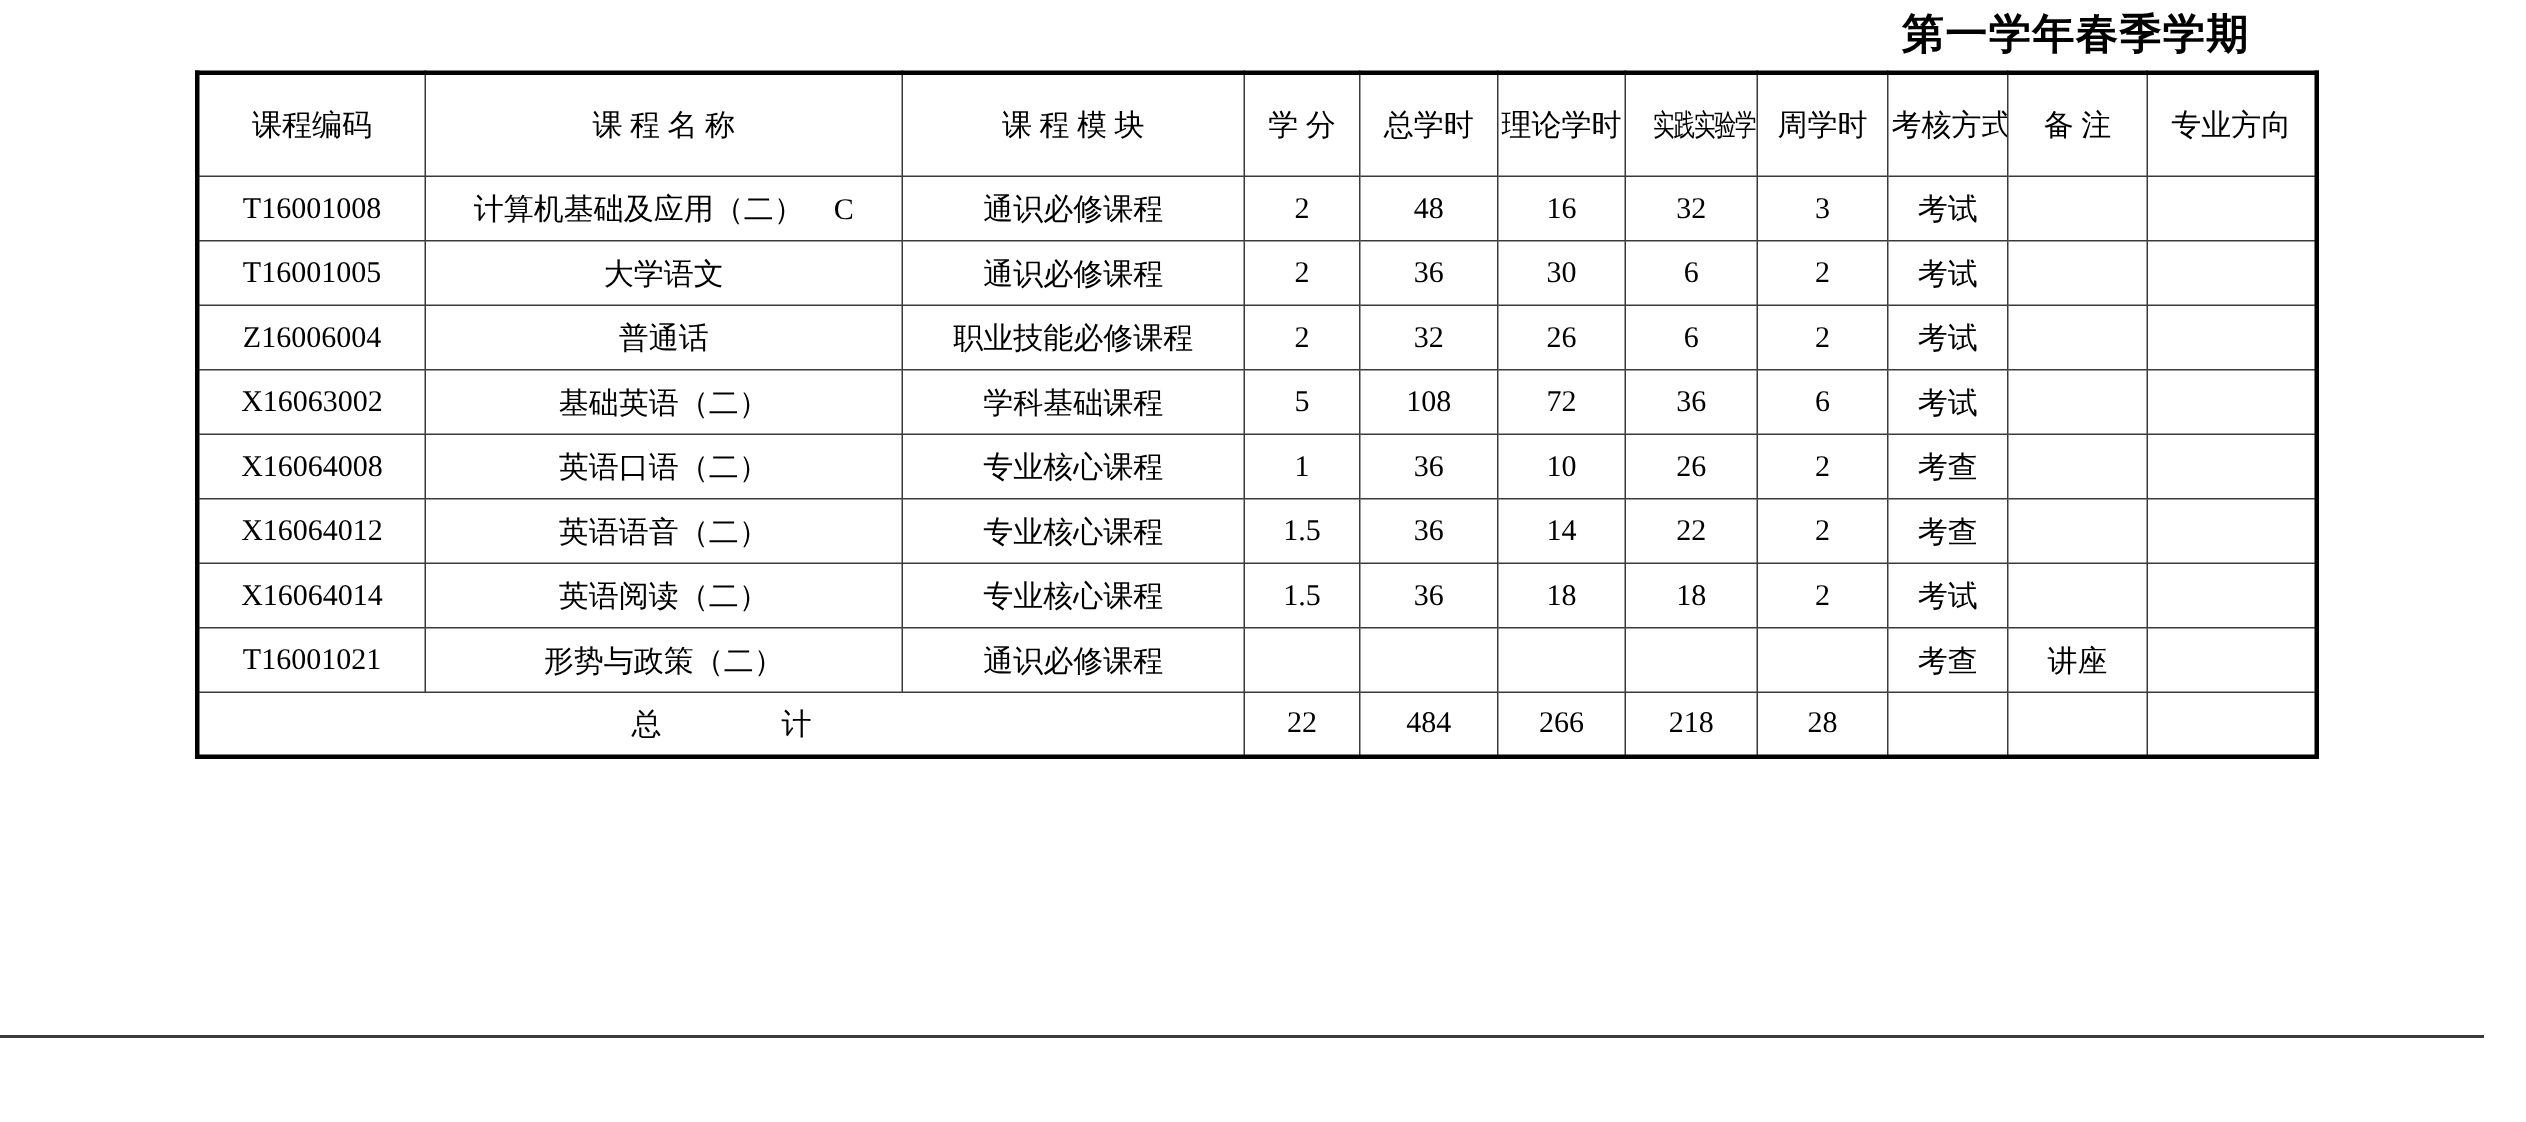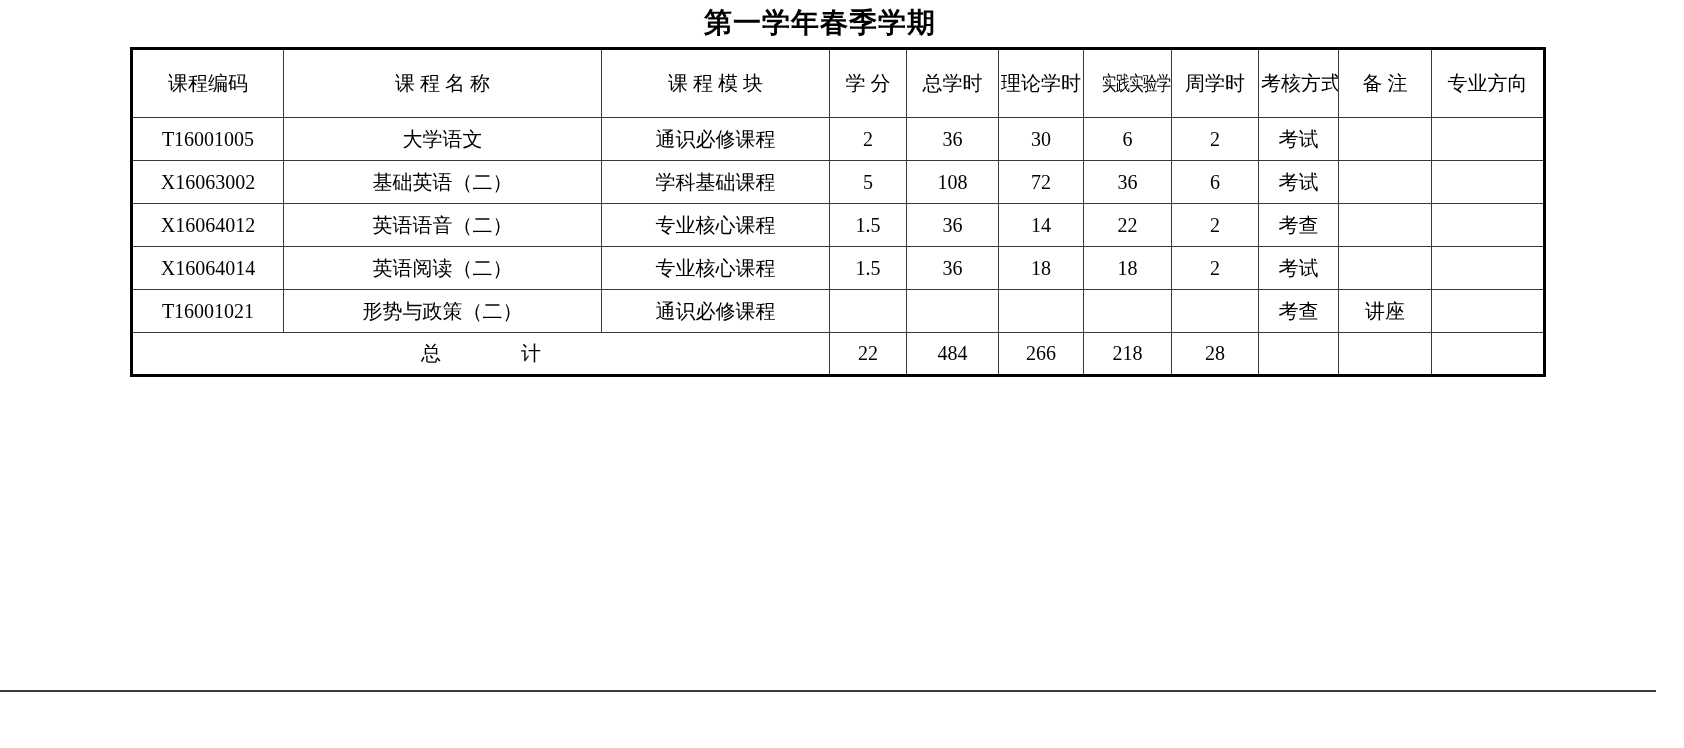--- a/index.html
+++ b/index.html
@@ -12,24 +12,24 @@
   .viewport {
     position: relative;
     width: 1684px;
     height: 748px;
     background: #ffffff;
     overflow: hidden;
   }
   .title {
     position: absolute;
     top: 4px;
-    left: 130px;
+    left: 120px;
     width: 1380px;
     margin: 0;
-    text-align: center;
+    text-align: right;
     font-size: 28px;
     font-weight: bold;
     letter-spacing: 1px;
   }
   table.course-table {
     position: absolute;
     top: 47px;
     left: 130px;
     width: 1413px;
     border-collapse: collapse;
@@ -97,42 +97,81 @@
         <th><span class="squeeze">实践实验学时</span></th>
         <th>周学时</th>
         <th>考核方式</th>
         <th>备 注</th>
         <th>专业方向</th>
       </tr>
     </thead>
     <tbody>
 
         <tr>
+    <td>T16001008</td>
+    <td>计算机基础及应用（二）　C</td>
+    <td>通识必修课程</td>
+    <td>2</td>
+    <td>48</td>
+    <td>16</td>
+    <td>32</td>
+    <td>3</td>
+    <td>考试</td>
+    <td></td>
+    <td></td>
+  </tr>
+        <tr>
     <td>T16001005</td>
     <td>大学语文</td>
     <td>通识必修课程</td>
     <td>2</td>
     <td>36</td>
     <td>30</td>
+    <td>6</td>
+    <td>2</td>
+    <td>考试</td>
+    <td></td>
+    <td></td>
+  </tr>
+        <tr>
+    <td>Z16006004</td>
+    <td>普通话</td>
+    <td>职业技能必修课程</td>
+    <td>2</td>
+    <td>32</td>
+    <td>26</td>
     <td>6</td>
     <td>2</td>
     <td>考试</td>
     <td></td>
     <td></td>
   </tr>
         <tr>
     <td>X16063002</td>
     <td>基础英语（二）</td>
     <td>学科基础课程</td>
     <td>5</td>
     <td>108</td>
     <td>72</td>
     <td>36</td>
     <td>6</td>
     <td>考试</td>
+    <td></td>
+    <td></td>
+  </tr>
+        <tr>
+    <td>X16064008</td>
+    <td>英语口语（二）</td>
+    <td>专业核心课程</td>
+    <td>1</td>
+    <td>36</td>
+    <td>10</td>
+    <td>26</td>
+    <td>2</td>
+    <td>考查</td>
     <td></td>
     <td></td>
   </tr>
         <tr>
     <td>X16064012</td>
     <td>英语语音（二）</td>
     <td>专业核心课程</td>
     <td>1.5</td>
     <td>36</td>
     <td>14</td>

